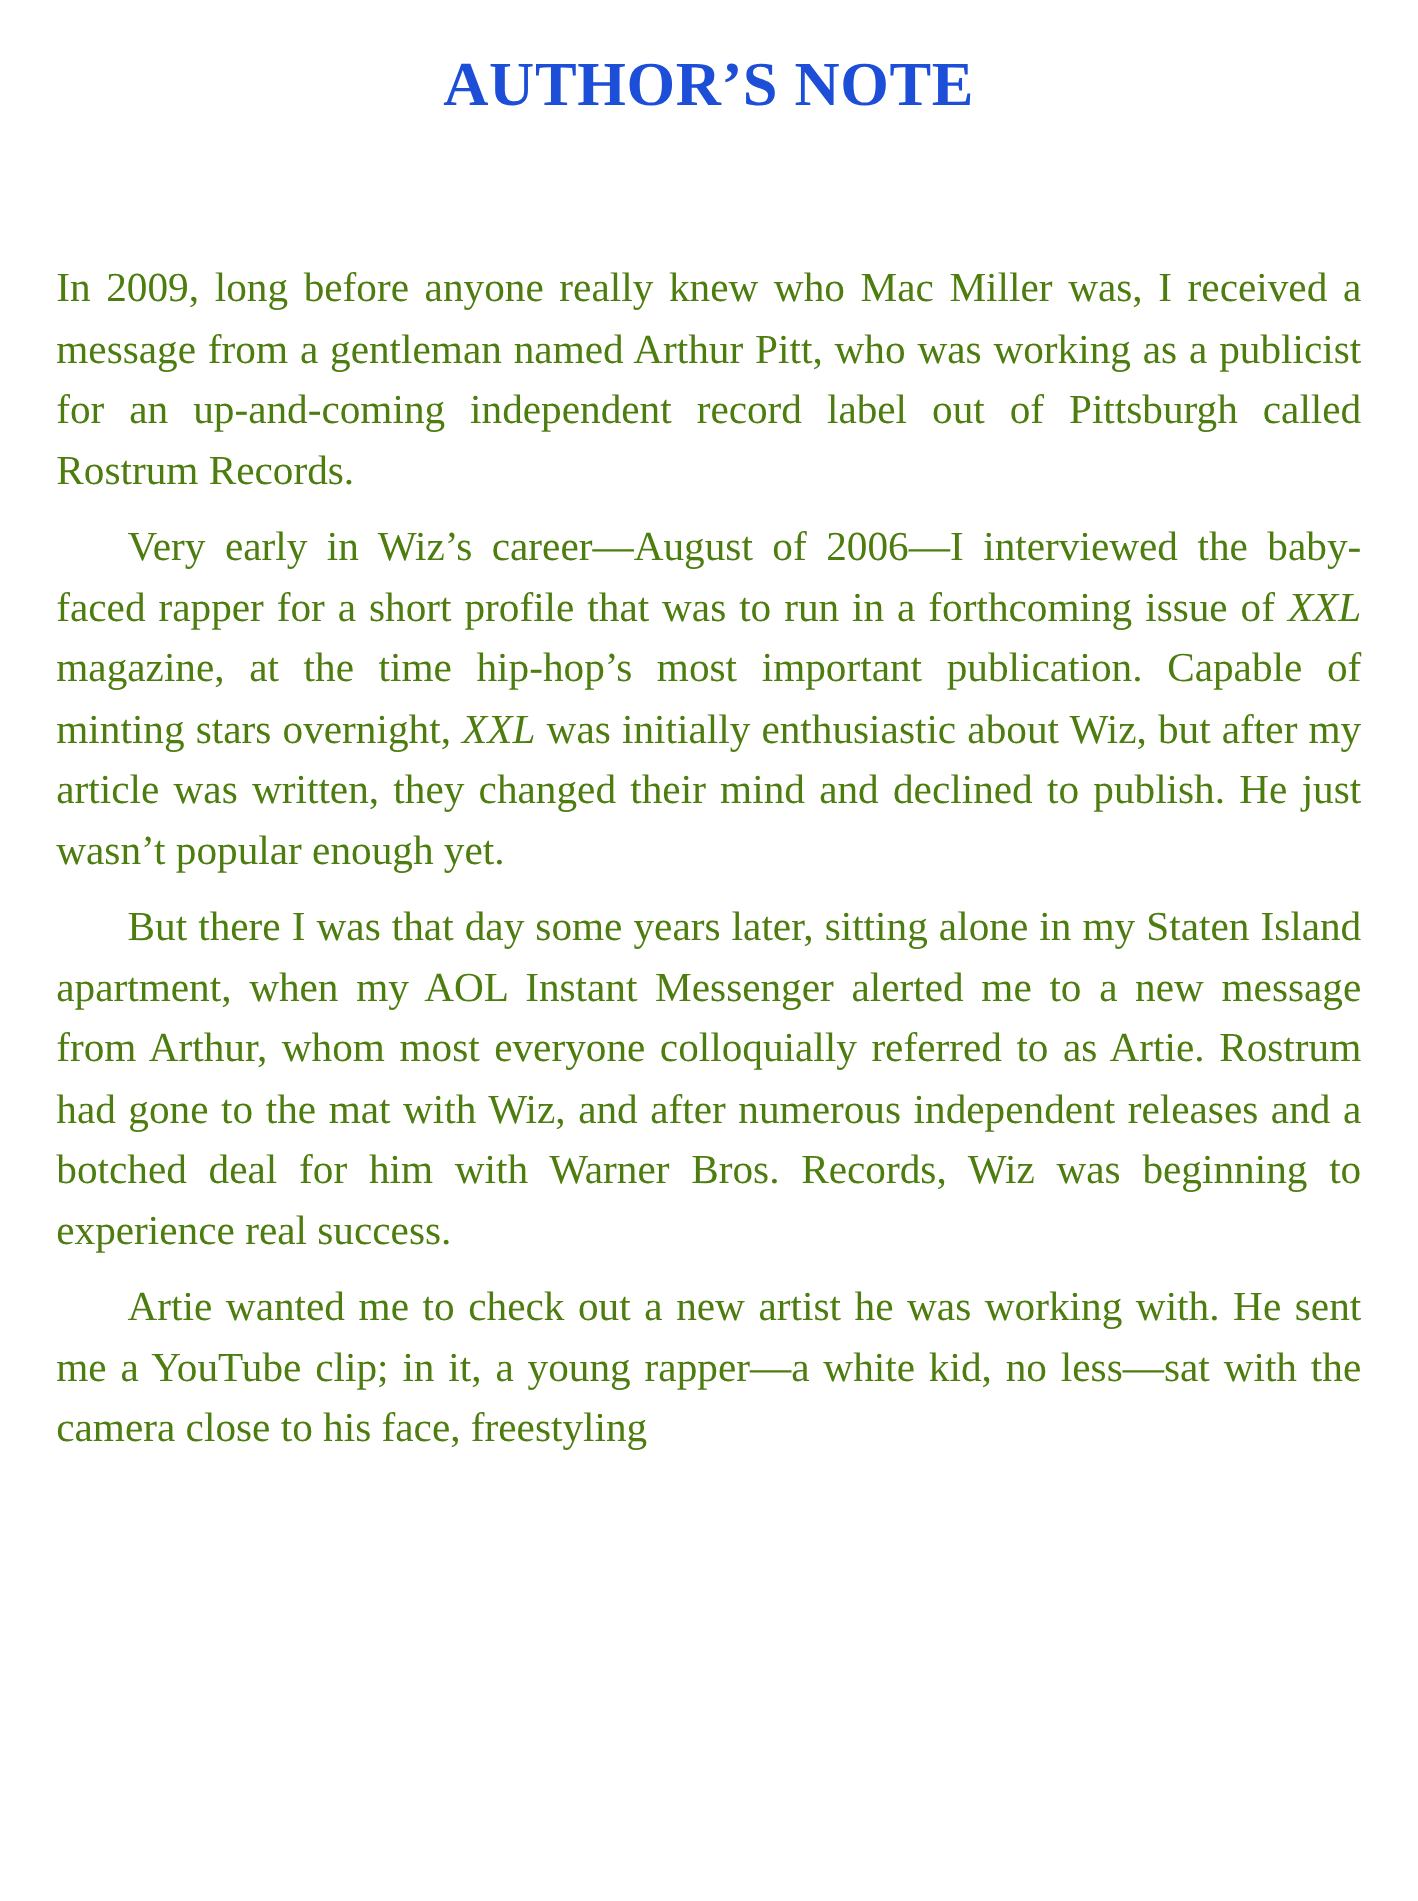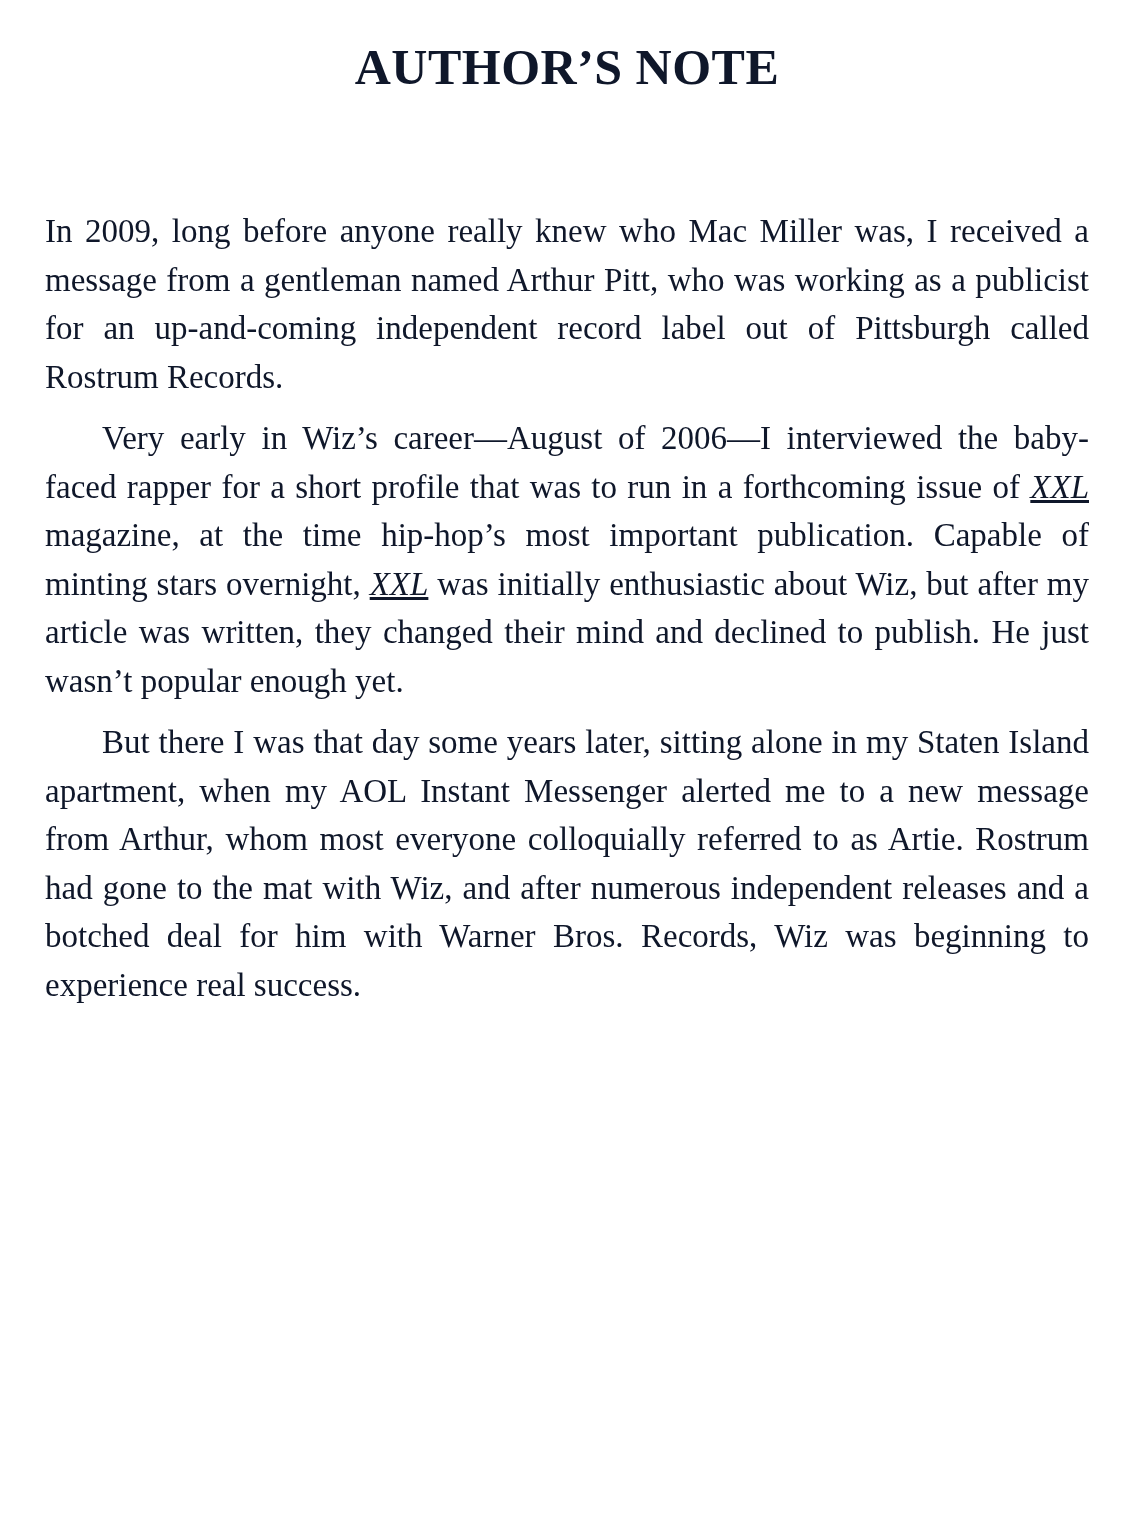--- a/index.html
+++ b/index.html
@@ -21,46 +21,46 @@
   }
   .chapter-title {
     margin: 0;
     padding-top: 40px;
     text-align: center;
     font-family: "Liberation Serif", "DejaVu Serif", serif;
     font-weight: bold;
     font-size: 50px;
     line-height: 1.1;
     letter-spacing: 0.5px;
-    color: #0f172a;
+    color: #1d4ed8;
   }
   .body-text {
     margin-top: 112px;
   }
   .body-text p.para {
     margin: 0 0 13px 0;
     font-size: 33px;
     line-height: 48.5px;
     text-align: justify;
-    color: #0f172a;
+    color: #4d7c0f;
   }
   .body-text p.para.indent {
     text-indent: 57px;
   }
   .body-text p.para:last-child {
     margin-bottom: 0;
   }
   .italic {
     font-style: italic;
-    text-decoration: underline;
   }
 </style>
 </head>
 <body>
 
 <div class="page">
   <h1 class="chapter-title">AUTHOR’S NOTE</h1>
   <div class="body-text">
       <p class="para"><span class="">In 2009, long before anyone really knew who Mac Miller was, I received a message from a gentleman named Arthur Pitt, who was working as a publicist for an up-and-coming independent record label out of Pittsburgh called Rostrum Records.</span></p>
       <p class="para indent"><span class="">Very early in Wiz’s career—August of 2006—I interviewed the baby-faced rapper for a short profile that was to run in a forthcoming issue of </span><span class="italic">XXL</span><span class=""> magazine, at the time hip-hop’s most important publication. Capable of minting stars overnight, </span><span class="italic">XXL</span><span class=""> was initially enthusiastic about Wiz, but after my article was written, they changed their mind and declined to publish. He just wasn’t popular enough yet.</span></p>
       <p class="para indent"><span class="">But there I was that day some years later, sitting alone in my Staten Island apartment, when my AOL Instant Messenger alerted me to a new message from Arthur, whom most everyone colloquially referred to as Artie. Rostrum had gone to the mat with Wiz, and after numerous independent releases and a botched deal for him with Warner Bros. Records, Wiz was beginning to experience real success.</span></p>
+      <p class="para indent"><span class="">Artie wanted me to check out a new artist he was working with. He sent me a YouTube clip; in it, a young rapper—a white kid, no less—sat with the camera close to his face, freestyling</span></p>
     </div>
 </div>
 
 </body></html>

